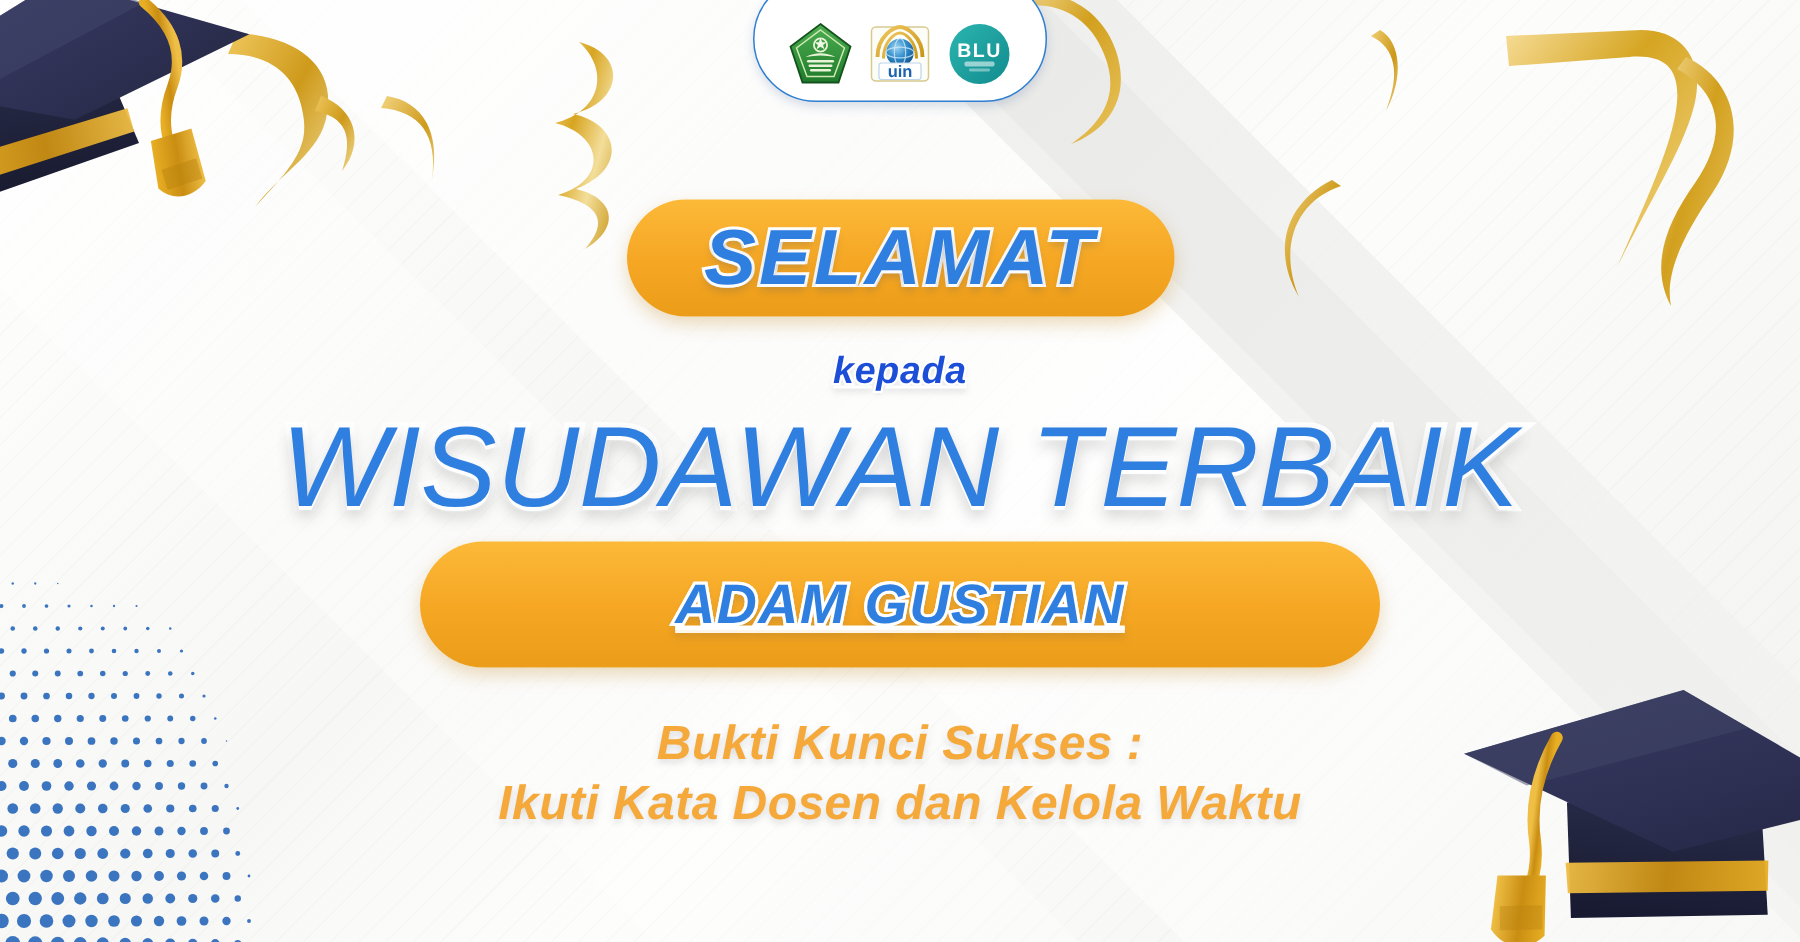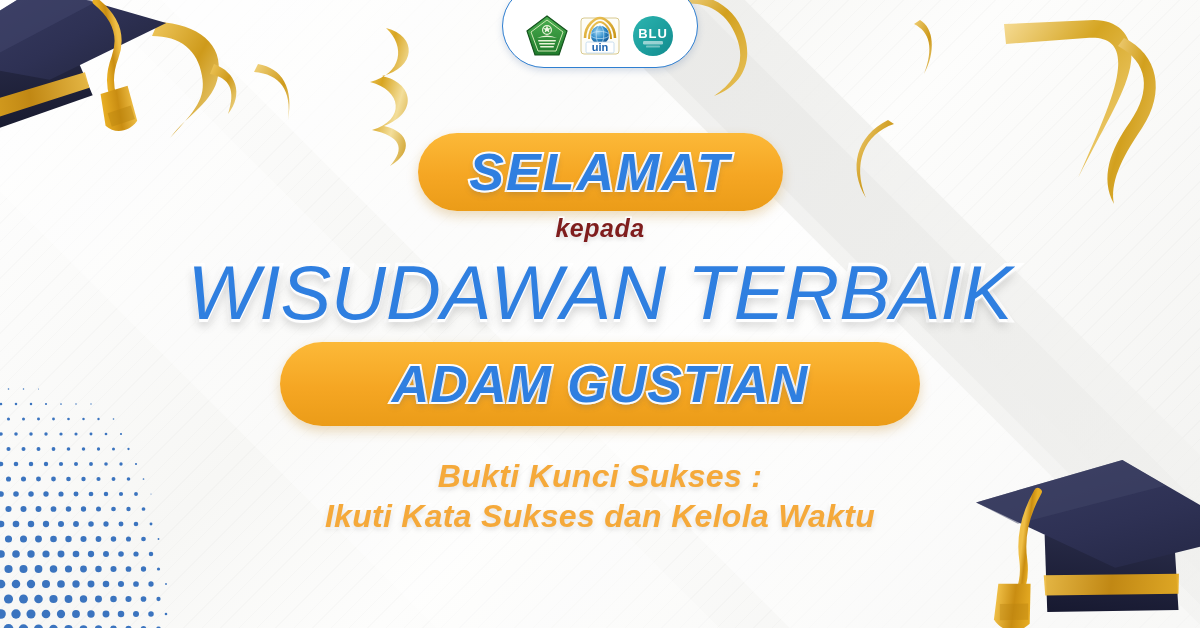--- a/index.html
+++ b/index.html
@@ -117,30 +117,31 @@
     letter-spacing:1px;
     -webkit-text-stroke:5px #ffffff;
     paint-order:stroke fill;
     text-shadow:
        0 2px 0 rgba(255,255,255,.9),
        0 4px 6px rgba(90,90,90,.30);
     white-space:nowrap;
     line-height:1;
   }
   .txt-selamat { font-size:52px; -webkit-text-stroke-width:4px; letter-spacing:2px; }
-  .txt-name    { font-size:52px; -webkit-text-stroke-width:4px; letter-spacing:1px; }
+  .txt-name    { font-size:37px; -webkit-text-stroke-width:4px; letter-spacing:1px;text-decoration:underline; }
 
   .txt-kepada {
-    margin-top:5px;
+    margin-top:24px;
     font-size:25px; font-weight:bold; font-style:italic;
-    color:#7f1d1d; letter-spacing:.5px;
+    color:#1d4ed8; letter-spacing:.5px;
     -webkit-text-stroke:3px #ffffff;
     paint-order:stroke fill;
     text-shadow:0 2px 4px rgba(120,120,120,.28);
     line-height:1;
+    text-decoration:underline;
   }
 
   .txt-headline {
     margin-top:12px;
     font-size:76px; font-weight:normal; font-style:italic;
     color:#2f7fe0; letter-spacing:0px;
     -webkit-text-stroke:7px #ffffff;
     paint-order:stroke fill;
     text-shadow:
        0 3px 0 rgba(255,255,255,.95),
@@ -618,17 +619,17 @@
     <div class="txt-kepada">kepada</div>
 
     <div class="txt-headline">WISUDAWAN TERBAIK</div>
 
     <div class="pill pill-name">
       <span class="blue-out txt-name">ADAM GUSTIAN</span>
     </div>
 
     <div class="subtitle">
       <span>Bukti Kunci Sukses :</span>
-      <span>Ikuti Kata Sukses dan Kelola Waktu</span>
+      <span>Ikuti Kata Dosen dan Kelola Waktu</span>
     </div>
   </div>
 
 </div>
 
 </body></html>

